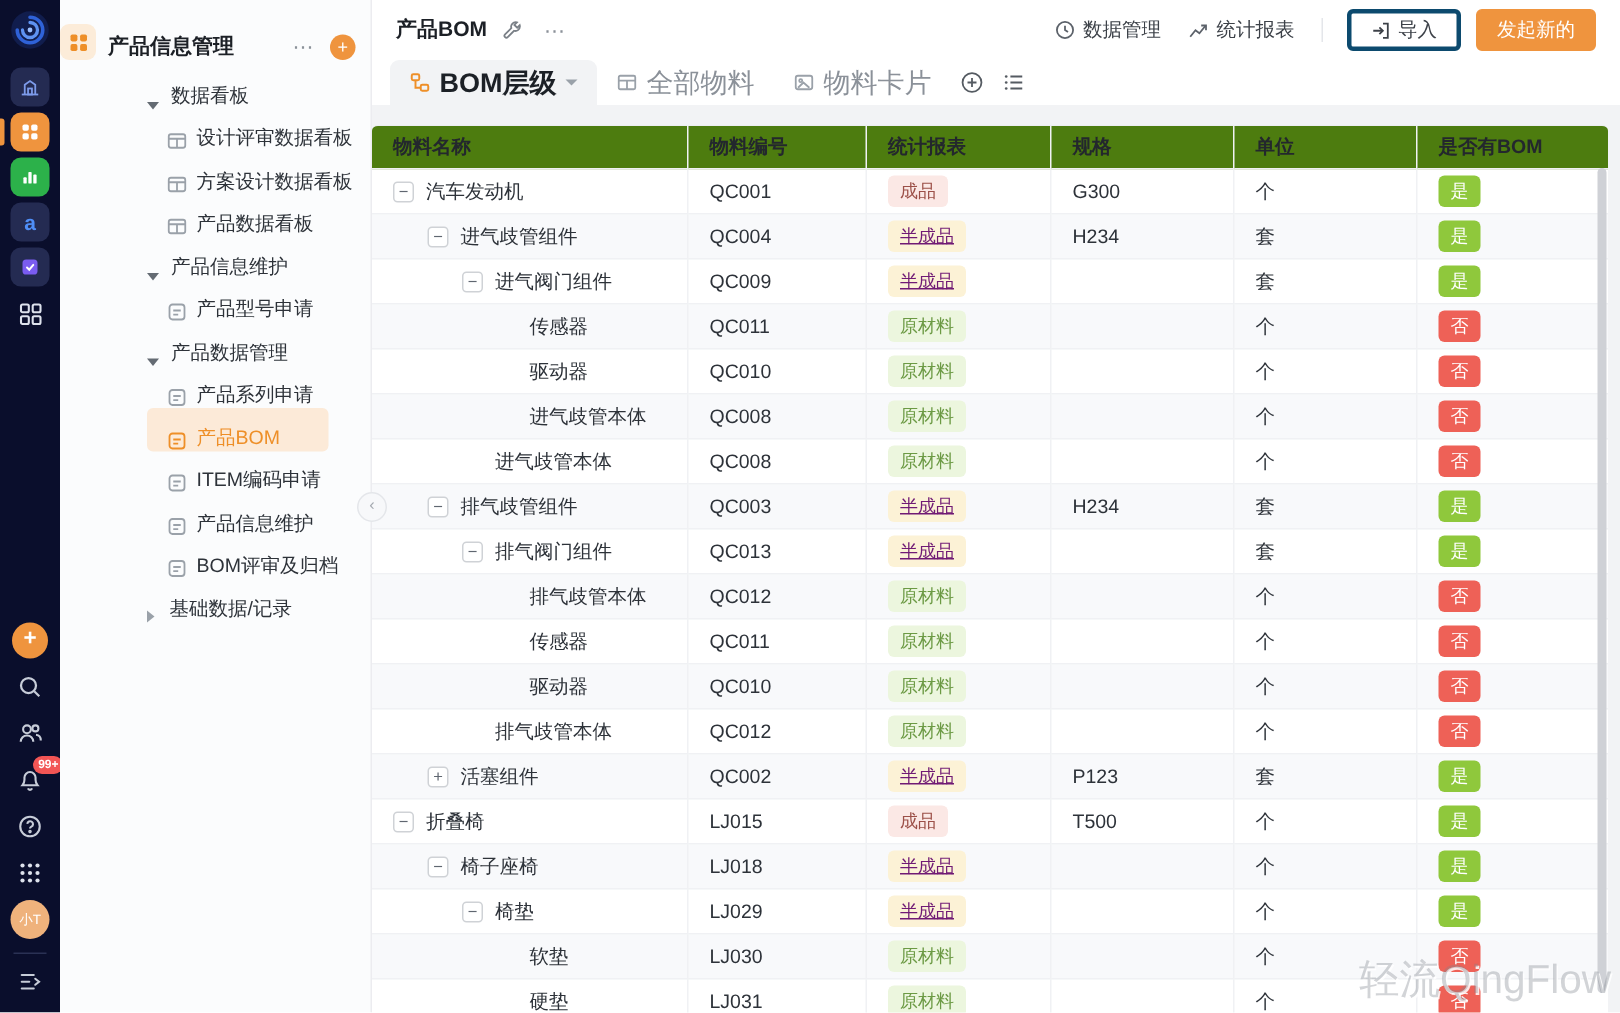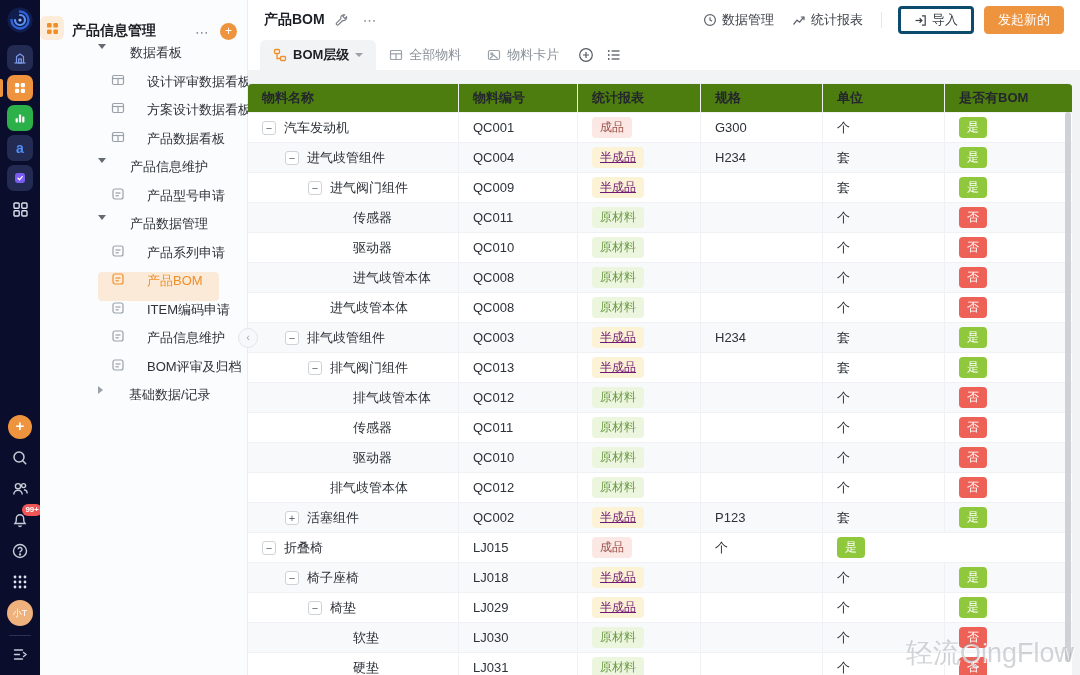--- a/index.html
+++ b/index.html
@@ -24,42 +24,42 @@
   .rail-divider { width:22px; height:1px; background:#2a3154; margin-top:9px; }
 
   
   .sidebar { width:208px; background:#fbfcfd; border-right:1px solid #ececf0; flex:none; position:relative; }
   .side-header { display:flex; align-items:flex-end; height:40px; padding:0 10px 0 0; }
   .side-app-icon { width:24px; height:24px; border-radius:6px; background:#fcecd9; display:flex; align-items:center; justify-content:center; flex:none; }
   .side-title { font-size:14px; font-weight:bold; color:#1c2026; margin-left:8px; flex:1; white-space:nowrap; }
   .more-dots { color:#8b9199; font-size:14px; letter-spacing:1px; padding:0 4px; cursor:pointer; }
   .side-plus { width:17px; height:17px; border-radius:50%; background:#ef943e; color:#fff; font-size:12px; line-height:16px; text-align:center; margin-left:6px; cursor:pointer; }
   .nav-tree { padding-top:4px; }
-  .nav-item { display:flex; align-items:flex-start; height:28.5px; margin:0 28px 0 58px; border-radius:4px; font-size:13px; color:#2d3239; cursor:pointer; white-space:nowrap;gap:16px; }
+  .nav-item { display:flex; align-items:flex-end; height:28.5px; margin:0 28px 0 58px; border-radius:4px; font-size:13px; color:#2d3239; cursor:pointer; white-space:nowrap; }
   .nav-item.sub { padding-left:13px; }
   .nav-item.active { background:#fcead8; color:#ee8f28; }
   .nav-item .lbl { margin-left:6px; }
   .caret-down { width:0; height:0; border-left:4px solid transparent; border-right:4px solid transparent; border-top:5px solid #646b73; margin-right:2px; }
   .caret-right { width:0; height:0; border-top:4px solid transparent; border-bottom:4px solid transparent; border-left:5px solid #9aa1a9; margin-right:4px; }
   .collapse-btn { position:absolute; right:-11px; top:328px; width:20px; height:20px; border-radius:50%; background:#f7f8fa; border:1px solid #e4e6ea; color:#a3a8af; font-size:11px; line-height:17px; text-align:center; cursor:pointer; z-index:5; }
 
   
   .main { flex:1; display:flex; flex-direction:column; min-width:0; position:relative; }
   .main-header { height:40px; background:#fff; display:flex; align-items:center; padding:0 16px 0 16px; flex:none; }
   .mh-title { font-size:14px; font-weight:bold; color:#1c2026; }
   .mh-icon { margin-left:10px; display:flex; align-items:center; cursor:pointer; }
   .mh-right { margin-left:auto; display:flex; align-items:center; }
   .hlink { display:flex; align-items:center; gap:5px; font-size:13px; color:#3c4148; margin-left:18px; cursor:pointer; }
   .vdiv { width:1px; height:16px; background:#e4e6ea; margin:0 16px 0 18px; }
   .btn { height:28px; border-radius:4px; display:flex; align-items:center; gap:5px; font-size:13px; padding:0 13px; cursor:pointer; }
   .btn-plain { background:#fff; border:3px solid #0c4a6e; color:#3c4148; }
   .btn-primary { background:#ef943e; border:1px solid #ef943e; color:#fff; margin-left:10px; }
 
   .tabbar { height:30px; background:#fff; display:flex; align-items:flex-end; padding-left:12px; flex:none; }
-  .tab { height:30px; display:flex; align-items:center; gap:6px; padding:0 13px; font-size:13px; color:#8b9199; cursor:pointer; border-radius:6px 6px 0 0; }
+  .tab { height:30px; display:flex; align-items:center; gap:6px; padding:0 13px; font-size:18px; color:#8b9199; cursor:pointer; border-radius:6px 6px 0 0; }
   .tab.active { background:#f2f3f5; color:#1c2026; font-weight:bold; }
   .tab .tab-caret { width:0; height:0; border-left:4px solid transparent; border-right:4px solid transparent; border-top:4px solid #9aa1a9; }
   .tab-tool { display:flex; align-items:center; justify-content:center; width:28px; height:30px; cursor:pointer; }
 
   .content { flex:1; background:#f2f3f5; position:relative; min-height:0; }
   .bom-table { position:absolute; left:0; top:13px; width:824px; background:#fff; border-radius:4px 4px 0 0; overflow:hidden; border-top:1px solid #eceef1; }
   .trow { display:flex; height:30px; align-items:stretch; background:#fff; }
   .trow.head { height:29px; background:#4d7c0f; }
   .trow.alt { background:#f8f9fb; }
   .tcell { display:flex; align-items:center; padding:0 12px 0 14px; border-right:1px solid #f0f1f4; border-bottom:1px solid #f0f1f4; font-size:13px; color:#2d3239; overflow:hidden; white-space:nowrap; }
@@ -633,20 +633,21 @@
             </div>
             <div class="trow">
               <div class="tcell c-name" style="padding-left: 14px;">
                 <span class="expander">−</span>
                 <span>折叠椅</span>
               </div>
               <div class="tcell c-code">LJ015</div>
               <div class="tcell c-type">
                 <span class="type-badge badge-finished">成品</span>
               </div>
+              <div class="tcell c-spec">T500</div>
               <div class="tcell c-unit">个</div>
               <div class="tcell c-bom">
                 <span class="bool-badge bool-yes">是</span>
               </div>
             </div>
             <div class="trow alt">
               <div class="tcell c-name" style="padding-left: 37px;">
                 <span class="expander">−</span>
                 <span>椅子座椅</span>
               </div>

